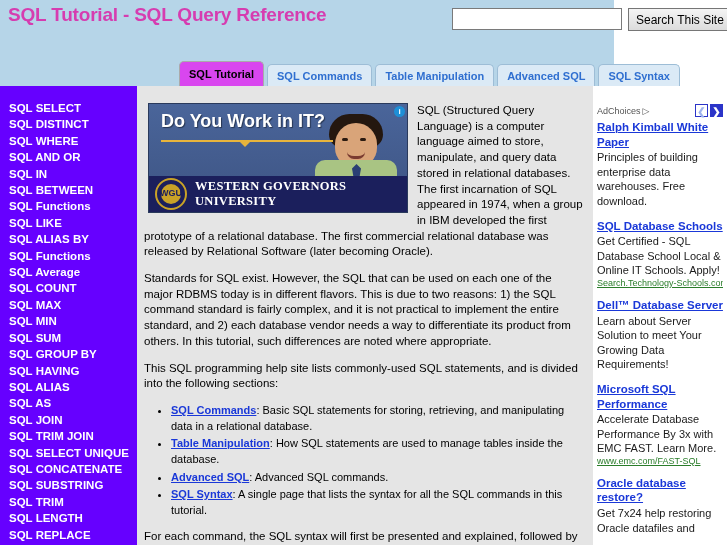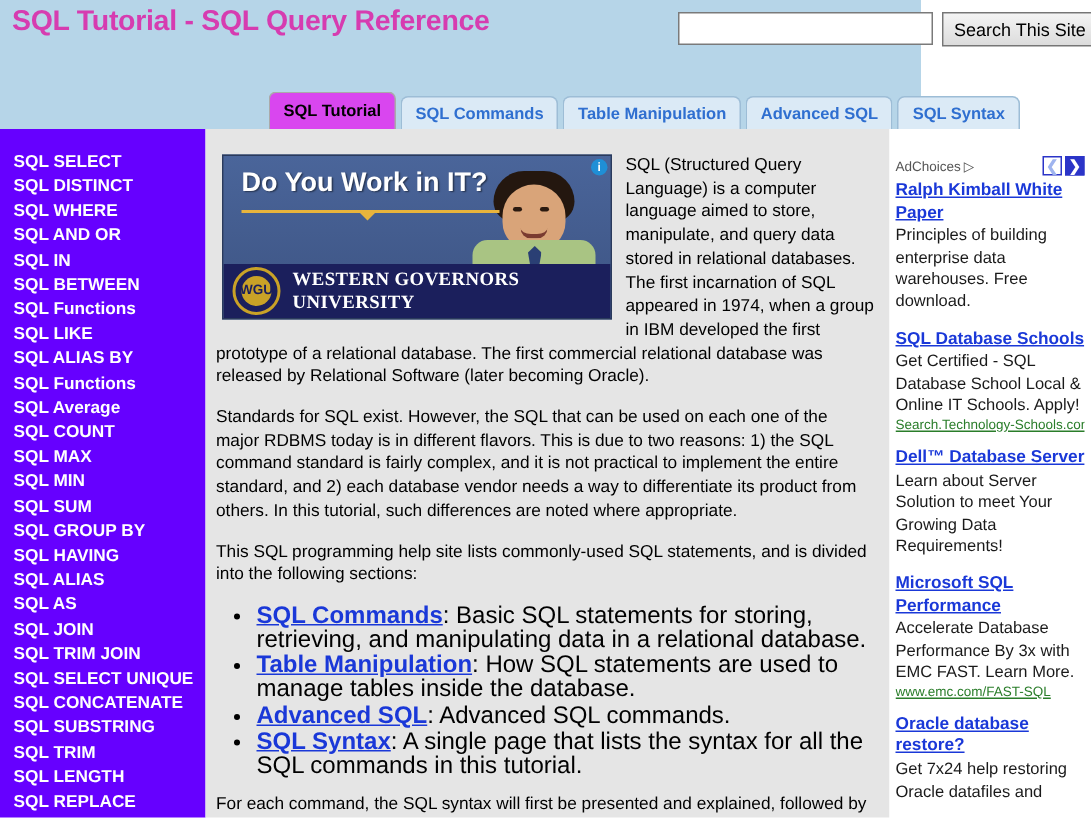--- a/index.html
+++ b/index.html
@@ -188,21 +188,21 @@
     line-height: 15.7px;
     color: #000000;
     margin: 0 10px 11px 7px;
     text-align: left;
   }
   #para1 { margin-top: 17px; }
 
   #section-list {
     margin: 0 10px 10px 7px;
     padding-left: 27px;
-    font-size: 16px;
+    font-size: 11px;
     line-height: 15.7px;
   }
   #section-list li { margin-bottom: 2px; }
   .sql-link {
     color: #1a38d8; font-weight: bold; text-decoration: underline;
     cursor: pointer;
   }
 
   
   #adcol {

